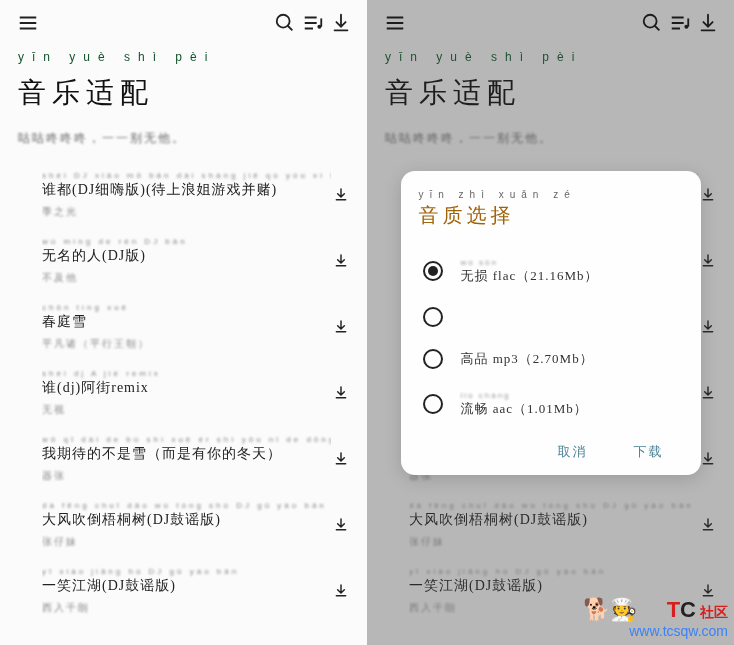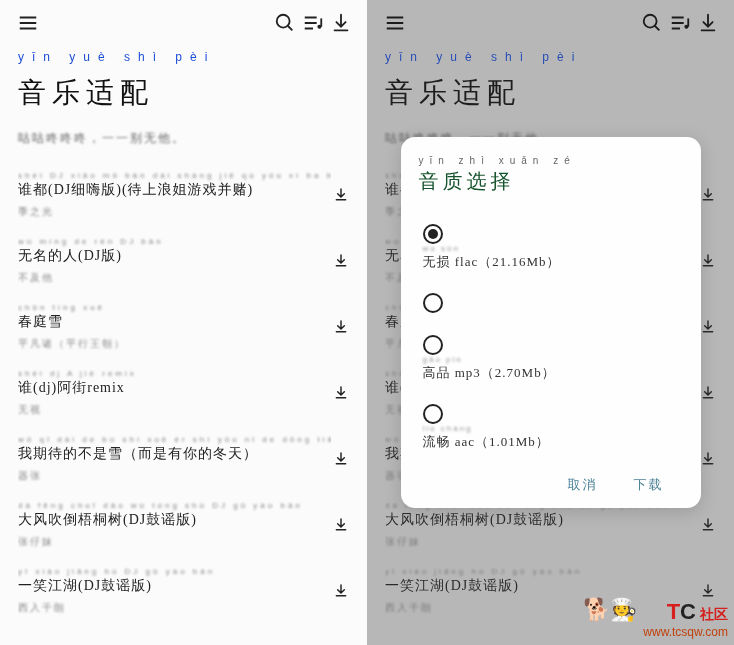--- a/index.html
+++ b/index.html
@@ -32,42 +32,42 @@
   width: 28px; height: 28px;
   display: flex; align-items: center; justify-content: center;
   color: #222;
 }
 .spacer { flex: 1; }
 .topbar svg { width: 22px; height: 22px; stroke: #222; stroke-width: 2; fill: none; }
 
 .header { padding: 4px 18px 14px 18px; }
 .pinyin-line { 
   font-size: 12px; 
-  color: #1d4ed8; 
+  color: #14532d; 
   letter-spacing: 8px;
   font-family: sans-serif;
   filter: blur(0.6px);
 }
 .title-line {
   font-size: 28px;
   color: #111;
   letter-spacing: 6px;
   margin-top: 10px;
   font-weight: 500;
   filter: blur(0.5px);
 }
 .subtitle {
   margin-top: 18px;
   font-size: 12px;
   color: #666;
   filter: blur(1.2px);
   letter-spacing: 2px;
 }
 
-.list { padding: 0 14px; }
+.list { padding: 0 14px; margin-left: 24px; }
 .song {
   padding: 10px 2px 8px 4px;
   display: flex;
   align-items: center;
   border-bottom: 0 solid transparent;
 }
 .song-text { flex: 1; overflow: hidden; }
 .song-pinyin {
   font-size: 8px;
   color: #888;
@@ -115,30 +115,30 @@
 }
 .dlg-pinyin {
   font-size: 10px;
   color: #666;
   letter-spacing: 6px;
   font-family: sans-serif;
   filter: blur(0.6px);
 }
 .dlg-title {
   font-size: 20px;
-  color: #14532d;
+  color: #a16207;
   letter-spacing: 4px;
   margin-top: 2px;
   margin-bottom: 18px;
   filter: blur(0.5px);
 }
 .opt {
   display: flex;
+  align-items: center;
   padding: 11px 4px;
-  flex-direction: column;
 }
 .radio {
   width: 20px; height: 20px;
   border: 2px solid #222;
   border-radius: 50%;
   margin-right: 18px;
   display: flex; align-items: center; justify-content: center;
 }
 .radio.sel::after {
   content: "";
@@ -156,21 +156,21 @@
 }
 .opt-label {
   font-size: 13px;
   color: #333;
   filter: blur(0.7px);
   letter-spacing: 1px;
 }
 .dlg-actions {
   display: flex;
   justify-content: flex-end;
-  gap: 36px;
+  gap: 46px;
   padding: 14px 10px 4px 0;
 }
 .dlg-btn {
   font-size: 13px;
   color: #4a8296;
   letter-spacing: 2px;
   filter: blur(0.7px);
 }
 
 .watermark {
@@ -180,21 +180,21 @@
   text-align: right;
   pointer-events: none;
 }
 .wm-top {
   font-size: 22px;
   font-weight: 900;
 }
 .wm-top .t { color: #d62020; }
 .wm-top .c { color: #222; }
 .wm-top .s { color: #d62020; font-size: 14px; font-weight: 700; margin-left: 4px; }
-.wm-url { font-size: 12px; color: #c2410c; }
+.wm-url { font-size: 14px; color: #3b82f6; }
 .wm-fig {
   position: absolute;
   bottom: 22px; right: 96px;
   font-size: 22px;
 }
 </style>
 </head>
 <body>
 
 <div class="screens">
@@ -467,21 +467,20 @@
                 <div class="opt-pin">wú sǔn</div>
                 <div class="opt-label">无损 flac（21.16Mb）</div>
               </div>
             </div>
             <div class="opt">
               <div class="radio"></div>
             </div>
             <div class="opt">
               <div class="radio"></div>
               <div class="opt-text">
-                <div class="opt-pin">gāo pǐn</div>
                 <div class="opt-label">高品 mp3（2.70Mb）</div>
               </div>
             </div>
             <div class="opt">
               <div class="radio"></div>
               <div class="opt-text">
                 <div class="opt-pin">liú chàng</div>
                 <div class="opt-label">流畅 aac（1.01Mb）</div>
               </div>
             </div>

